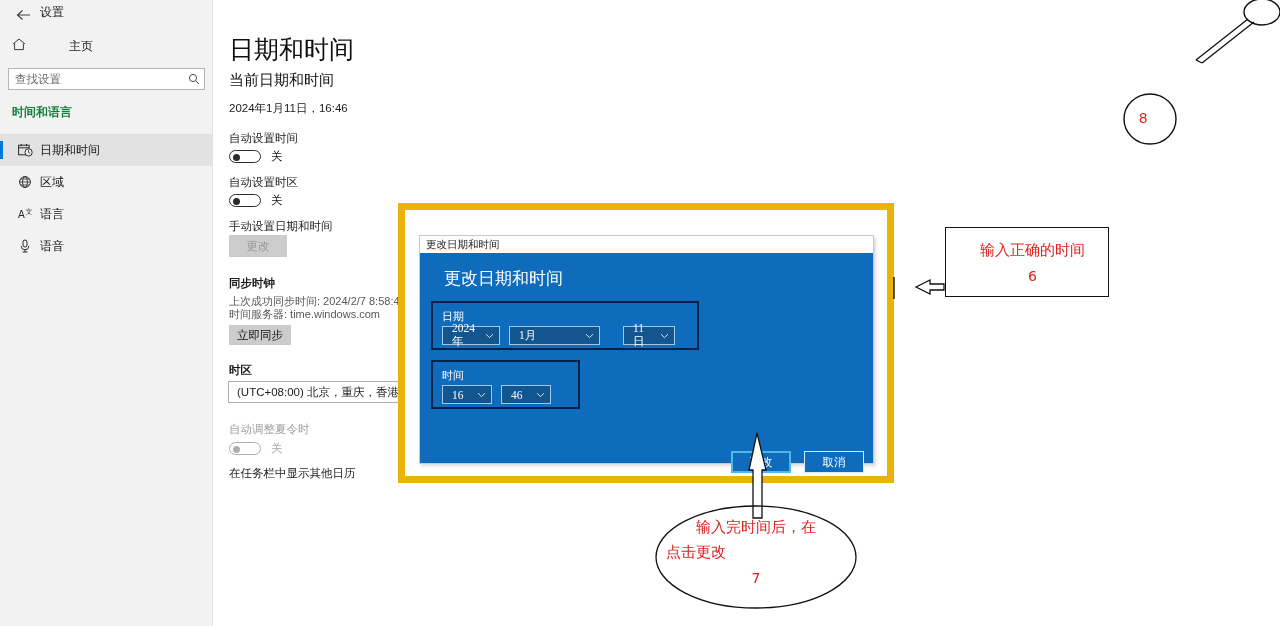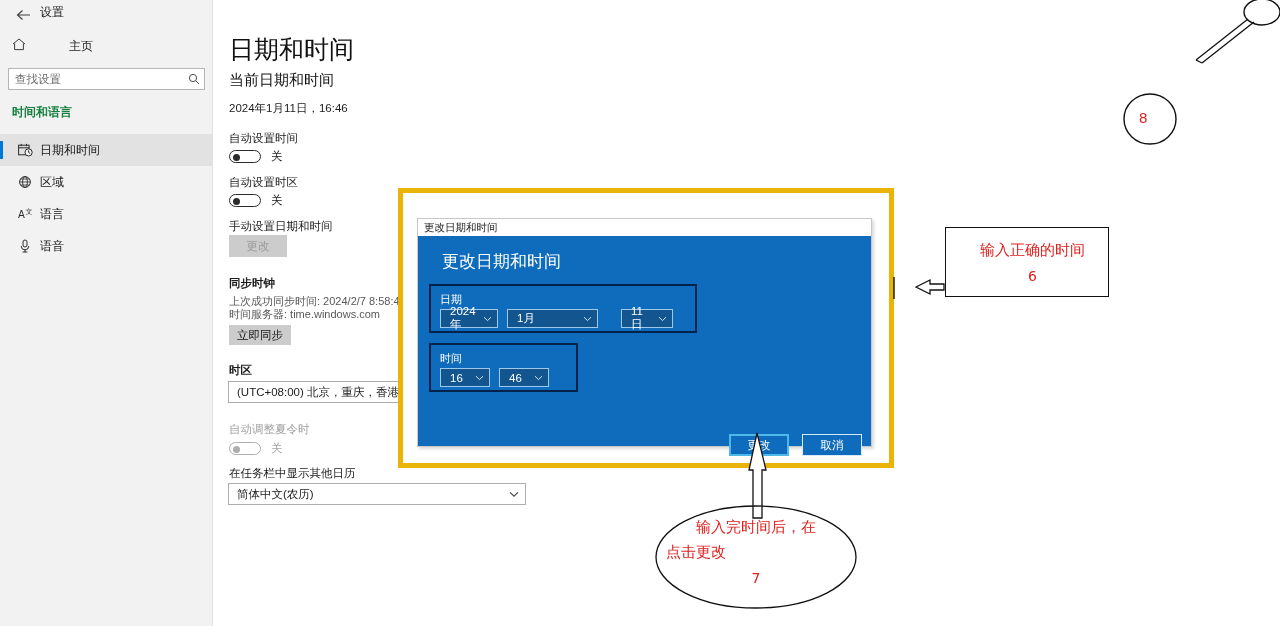--- a/index.html
+++ b/index.html
@@ -90,22 +90,22 @@
 
   .combo {
     position:absolute; background:#ffffff; border:1px solid #adadad;
     display:flex; align-items:center; font-size:11.5px; color:#1c1c1c;
   }
   .combo .txt { padding-left:8px; flex:1; white-space:nowrap; overflow:hidden; }
   .combo .cv { width:22px; display:flex; align-items:center; justify-content:center; color:#444; }
 
   
   #dlg-outer {
-    position:absolute; left:398px; top:188px; width:496px; height:280px;
-    background:#ffffff; border:5px solid #eab308;
+    position:absolute; left:398px; top:203px; width:496px; height:280px;
+    background:#ffffff; border:7px solid #eab308;font-family:Liberation Serif, serif;
   }
   #dlg-frame {
     position:absolute; left:14px; top:25px; width:455px; height:229px;
     background:#ffffff; border:1px solid #c8c8c8;
     box-shadow:2px 2px 3px rgba(0,0,0,.15);
   }
   #dlg-caption { height:17px; display:flex; align-items:center; padding-left:6px;
     font-size:10.5px; color:#1d1d1d; background:#ffffff; }
   #dlg-body { position:absolute; left:0; top:17px; right:0; bottom:0; background:#0f6cbd; }
   #dlg-heading { position:absolute; left:24px; top:14px; font-size:17px; color:#ffffff; }
@@ -281,28 +281,20 @@
 
   <div class="fld-label dim" style="left:16px; top:422px">自动调整夏令时</div>
   <div class="toggle dim" style="left:16px; top:441px">
     <span class="sw">
         <span class="knob"></span>
       </span>
     <span class="st">关</span>
   </div>
 
   <div class="fld-label" style="left:16px; top:466px">在任务栏中显示其他日历</div>
-  <div class="combo" style="left:15px; top:483px; width:298px; height:22px">
-    <span class="txt">简体中文(农历)</span>
-    <span class="cv">
-      <svg width="10" height="7" viewBox="0 0 10 7" aria-hidden="true">
-          <path d="M1 1.4 L5 5.2 L9 1.4" fill="none" stroke="#444" stroke-width="1.1"></path>
-        </svg>
-    </span>
-  </div>
 
 </div>
 
 <div id="dlg-outer">
   <div id="dlg-frame">
     <div id="dlg-caption">更改日期和时间</div>
     <div id="dlg-body">
       <div id="dlg-heading">更改日期和时间</div>
 
       <div class="grp" style="left:11px; top:48px; width:268px; height:49px">

